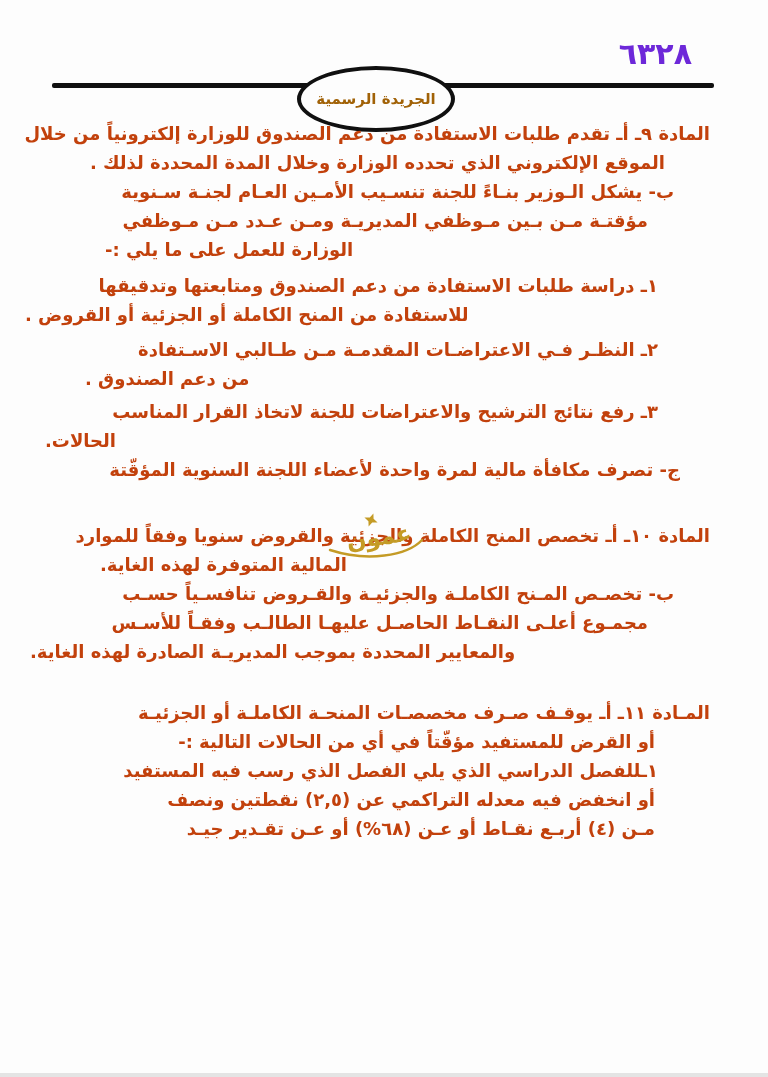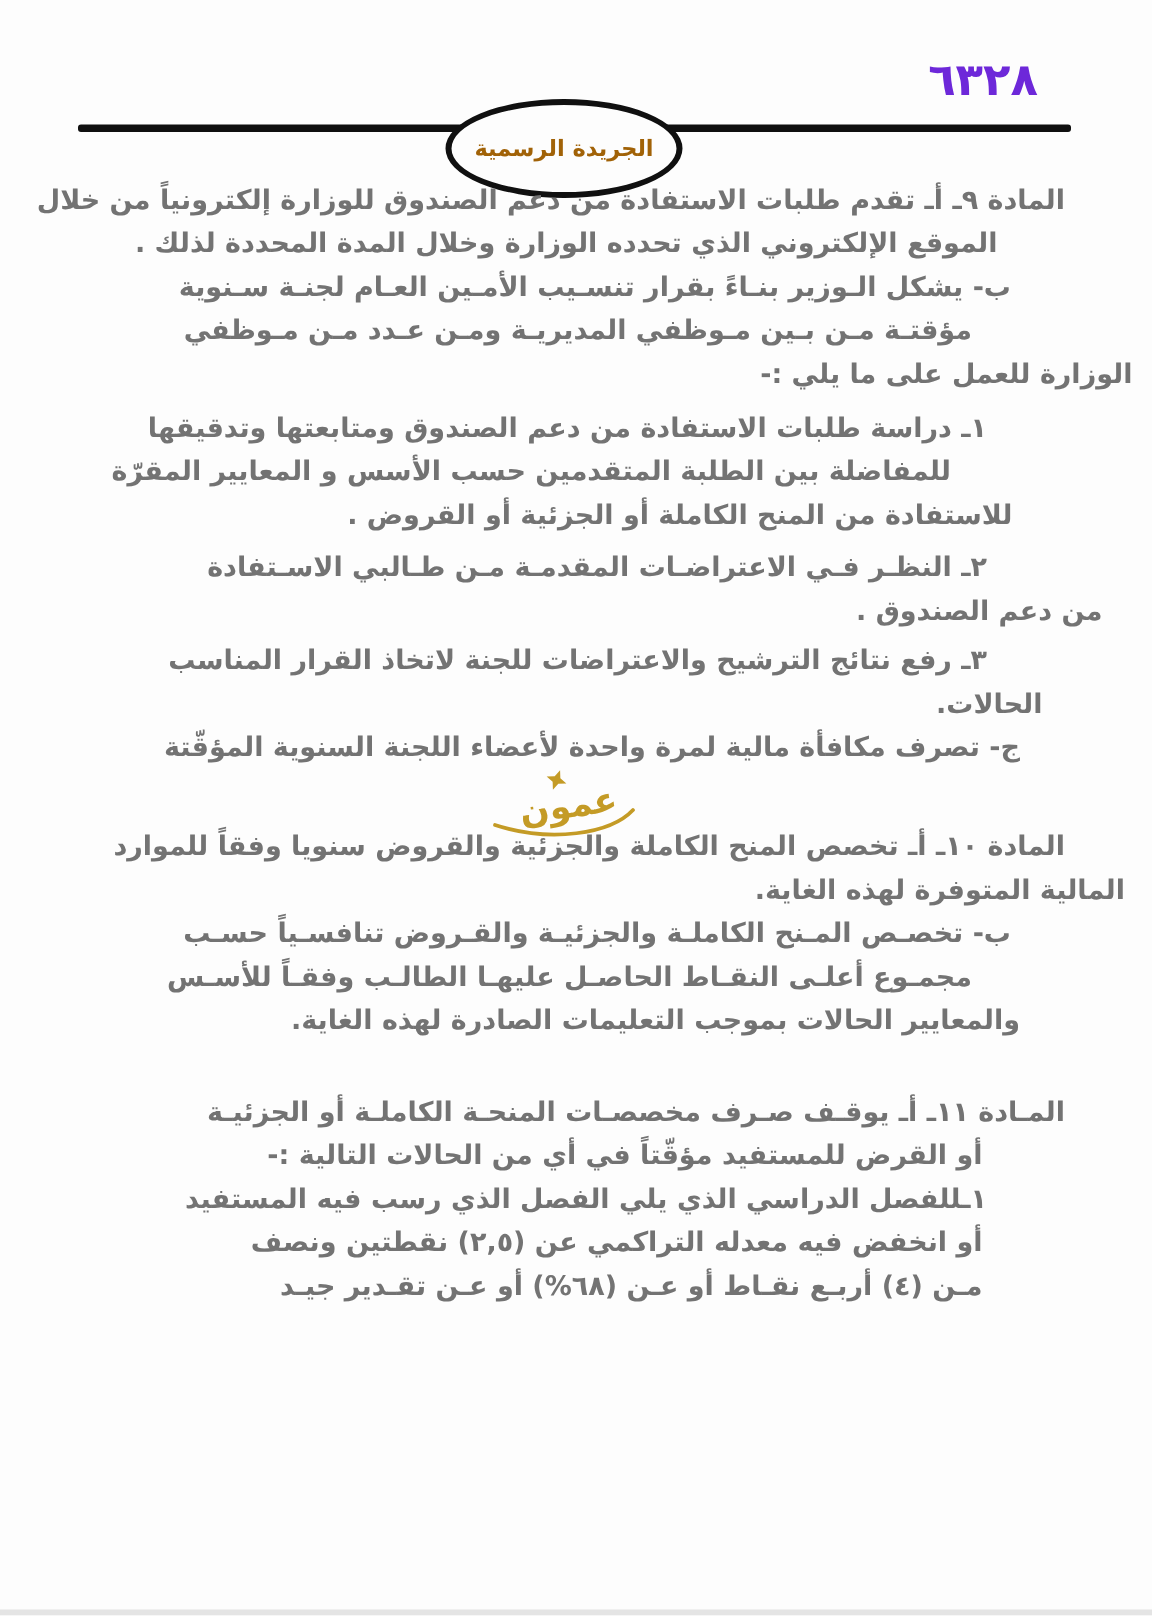--- a/index.html
+++ b/index.html
@@ -26,31 +26,31 @@
     display:flex;align-items:center;justify-content:center;
   }
   .gazette-seal span{
     font-size:15px;font-weight:bold;color:#a16207;white-space:nowrap;
   }
 
   
   .doc-body{
     position:absolute;top:119px;right:58px;left:60px;
     direction:rtl;text-align:right;
-    font-size:18px;font-weight:bold;color:#737373;
+    font-size:18px;font-weight:bold;color:#c2410c;
   }
   .ln{line-height:29px;min-height:29px;white-space:nowrap;}
   .i30{padding-right:30px}
   .i36{padding-right:36px}
   .i45{padding-right:45px}
   .i52{padding-right:52px}
   .i55{padding-right:55px}
   .i62{padding-right:62px}
   .i76{padding-right:76px}
-  .center{text-align:right;padding-right:0}
+  .center{text-align:left;padding-right:0}
   .sr25{transform:translateX(25px)}
   .sr40{transform:translateX(40px)}
   .sr45{transform:translateX(45px)}
   .sl15{transform:translateX(-15px)}
   .sl30{transform:translateX(-30px)}
   .sl35{transform:translateX(-35px)}
   .mt4{margin-top:4px}
   .mt6{margin-top:6px}
   .mt7{margin-top:7px}
   .article{margin:0;}
@@ -78,39 +78,38 @@
   <div class="header-rule"></div>
   <div class="gazette-seal">
     <span>الجريدة الرسمية</span>
   </div>
 
   <div class="doc-body">
 
     <div class="article article-9">
       <div class="ln">المادة ٩ـ أـ تقدم طلبات الاستفادة من دعم الصندوق للوزارة إلكترونياً من خلال</div>
       <div class="ln i45">الموقع الإلكتروني الذي تحدده الوزارة وخلال المدة المحددة لذلك .</div>
-      <div class="ln i36">ب- يشكل الـوزير بنـاءً بقرار تنسـيب الأمـين العـام لجنـة سـنوية</div>
+      <div class="ln i36">ب- يشكل الـوزير بنـاءً للجنة تنسـيب الأمـين العـام لجنـة سـنوية</div>
       <div class="ln i62">مؤقتـة مـن بـين مـوظفي المديريـة ومـن عـدد مـن مـوظفي</div>
       <div class="ln center sr45">الوزارة للعمل على ما يلي :-</div>
       <div class="ln i52 mt7">١ـ دراسة طلبات الاستفادة من دعم الصندوق ومتابعتها وتدقيقها</div>
-      <div class="ln i76">للمفاضلة بين الطلبة المتقدمين حسب الأسس و المعايير المقرّة</div>
       <div class="ln center sl35">للاستفادة من المنح الكاملة أو الجزئية أو القروض .</div>
       <div class="ln i52 mt6">٢ـ النظـر فـي الاعتراضـات المقدمـة مـن طـالبي الاسـتفادة</div>
       <div class="ln center sr25">من دعم الصندوق .</div>
       <div class="ln i52 mt4">٣ـ رفع نتائج الترشيح والاعتراضات للجنة لاتخاذ القرار المناسب</div>
       <div class="ln center sl15">الحالات.</div>
       <div class="ln i30">ج- تصرف مكافأة مالية لمرة واحدة لأعضاء اللجنة السنوية المؤقّتة</div>
     </div>
 
     <div class="article article-10">
       <div class="ln">المادة ١٠ـ أـ تخصص المنح الكاملة والجزئية والقروض سنويا وفقاً للموارد</div>
       <div class="ln center sr40">المالية المتوفرة لهذه الغاية.</div>
       <div class="ln i36">ب- تخصـص المـنح الكاملـة والجزئيـة والقـروض تنافسـياً حسـب</div>
       <div class="ln i62">مجمـوع أعلـى النقـاط الحاصـل عليهـا الطالـب وفقـاً للأسـس</div>
-      <div class="ln center sl30">والمعايير الحالات بموجب التعليمات الصادرة لهذه الغاية.</div>
+      <div class="ln center sl30">والمعايير المحددة بموجب المديريـة الصادرة لهذه الغاية.</div>
     </div>
 
     <div class="article article-11">
       <div class="ln">المـادة ١١ـ أـ يوقـف صـرف مخصصـات المنحـة الكاملـة أو الجزئيـة</div>
       <div class="ln i55">أو القرض للمستفيد مؤقّتاً في أي من الحالات التالية :-</div>
       <div class="ln i52">١ـللفصل الدراسي الذي يلي الفصل الذي رسب فيه المستفيد</div>
       <div class="ln i55">أو انخفض فيه معدله التراكمي عن (٢,٥) نقطتين ونصف</div>
       <div class="ln i55">مـن (٤) أربـع نقـاط أو عـن (٦٨%) أو عـن تقـدير جيـد</div>
     </div>
 

